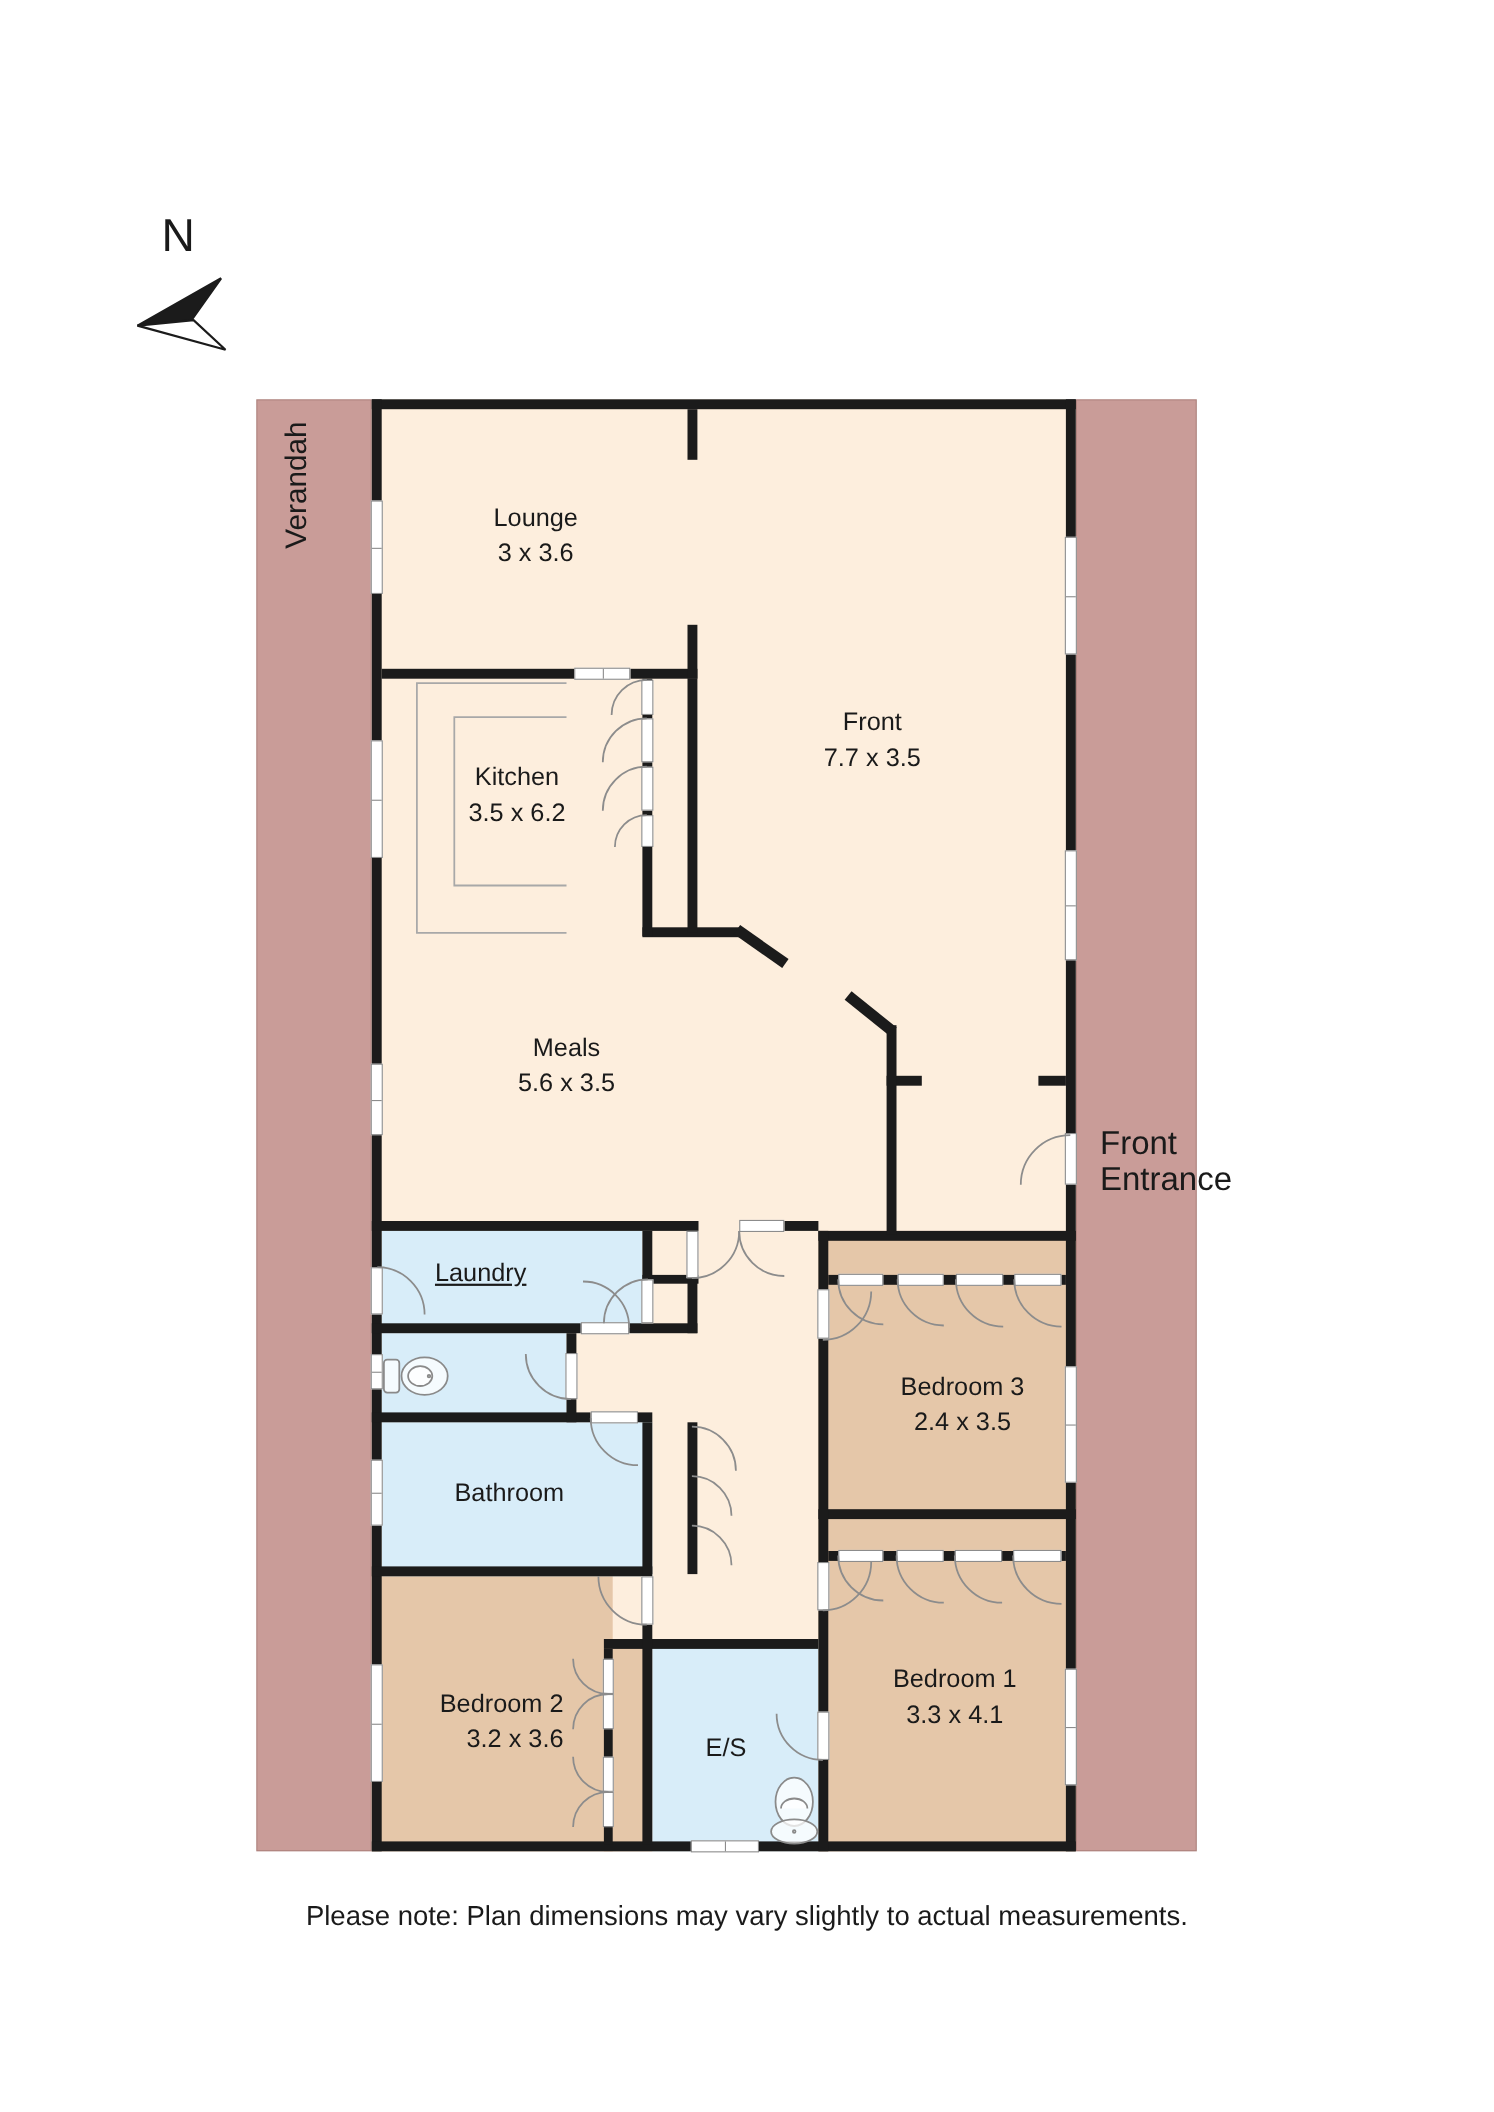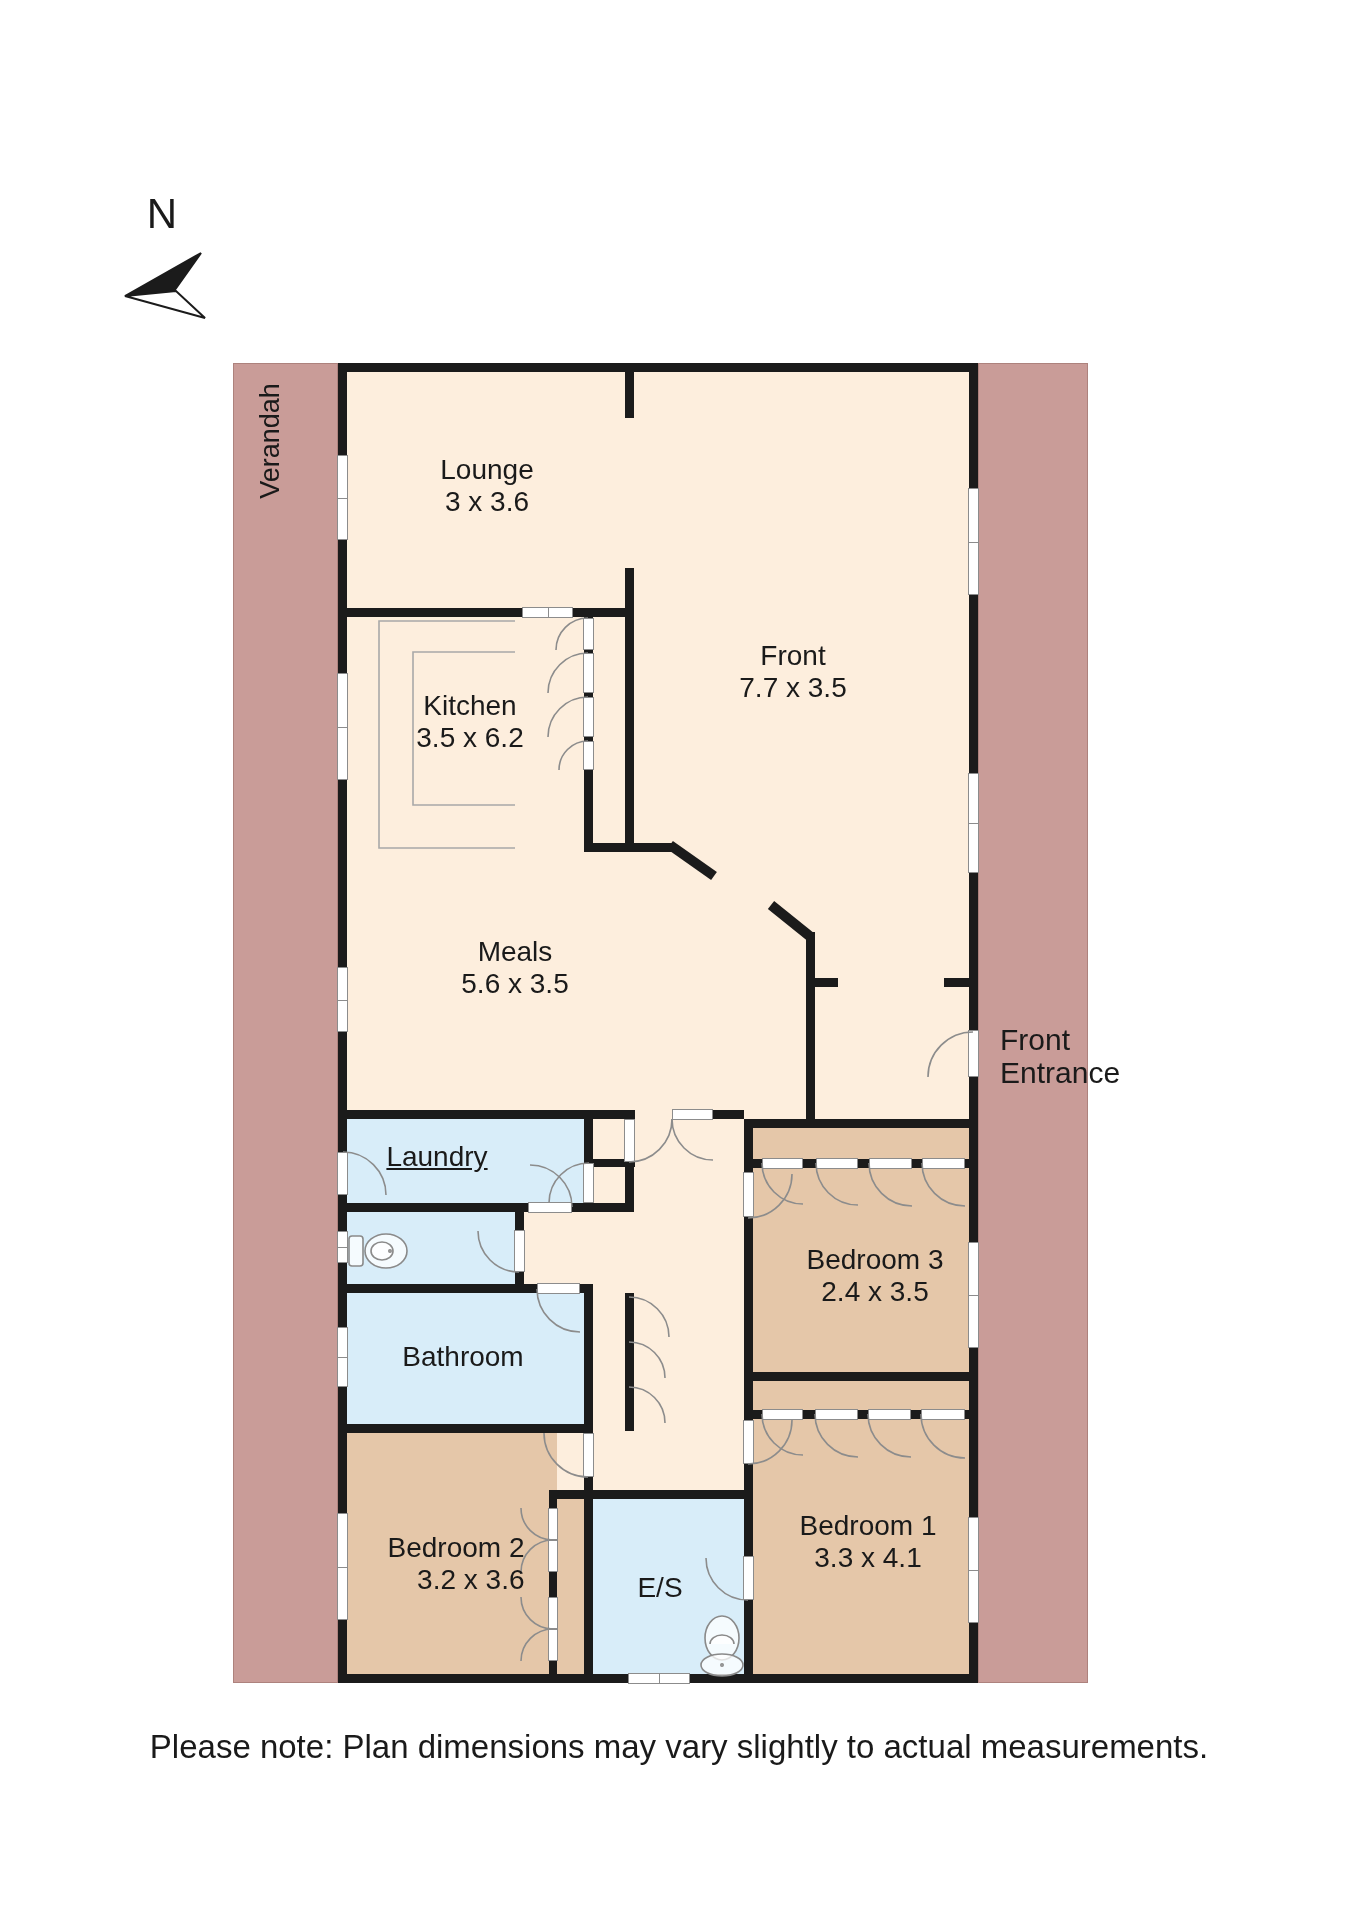--- a/index.html
+++ b/index.html
@@ -12,29 +12,29 @@
   .floor.cream{background:var(--floor,#fdeedd);}
   .floor.tan{background:var(--bedroom,#e5c7a9);}
   .floor.wet{background:var(--wet,#d8edf9);}
   .wall{position:absolute;background:var(--wall,#1b1b1b);}
   .win,.leaf{position:absolute;background:var(--window_fill,#ffffff);border:1px solid var(--window_border,#8c8c8c);box-sizing:border-box;}
   .win.v::after{content:"";position:absolute;left:0;right:0;top:50%;height:1px;background:var(--window_border,#8c8c8c);}
   .win.h::after{content:"";position:absolute;top:0;bottom:0;left:50%;width:1px;background:var(--window_border,#8c8c8c);}
   svg.overlay{position:absolute;left:0;top:0;pointer-events:none;}
   .rlabel{
     position:absolute;transform:translate(-50%,-50%);text-align:center;
-    font-size:28px;line-height:32px;white-space:nowrap;
+    font-size:23px;line-height:32px;white-space:nowrap;
   }
   .rotlabel{
     position:absolute;transform:translate(-50%,-50%) rotate(-90deg);
     font-size:27px;white-space:nowrap;
   }
   .compass-n{position:absolute;transform:translate(-50%,-50%);font-size:42px;}
   .entrance{position:absolute;font-size:30px;line-height:33px;white-space:nowrap;}
-  .note{position:absolute;left:0;width:100%;text-align:center;font-size:33px;}
+  .note{position:absolute;left:0;width:100%;text-align:center;font-size:25px;}
 </style>
 </head>
 <body>
 
 <div id="stage">
 
   <div class="porch" style="left:233px;top:363px;width:105px;height:1320px;"></div>
   <div class="porch" style="left:978px;top:363px;width:110px;height:1320px;"></div>
 
   <div class="floor cream" style="left:338px;top:363px;width:640px;height:1320px;"></div>

